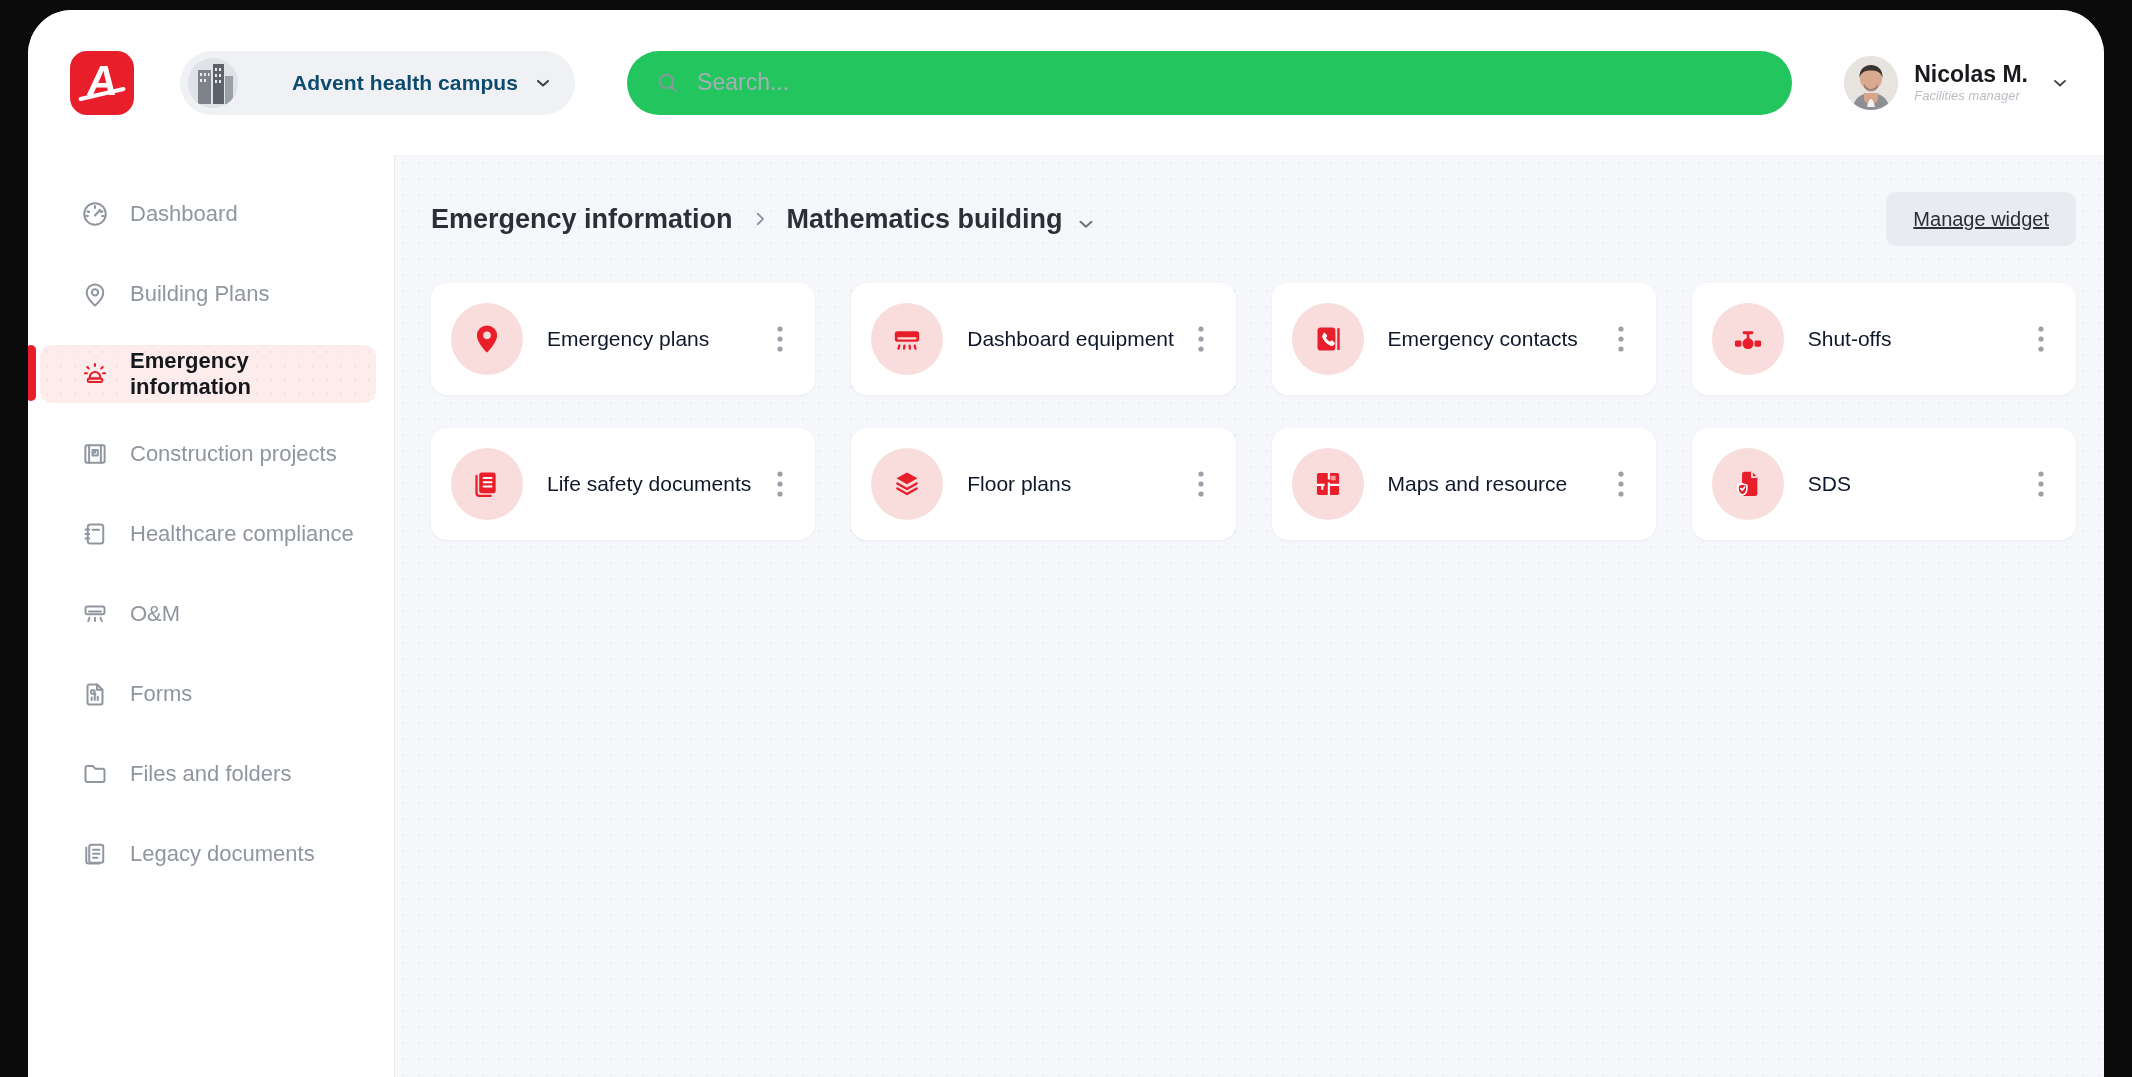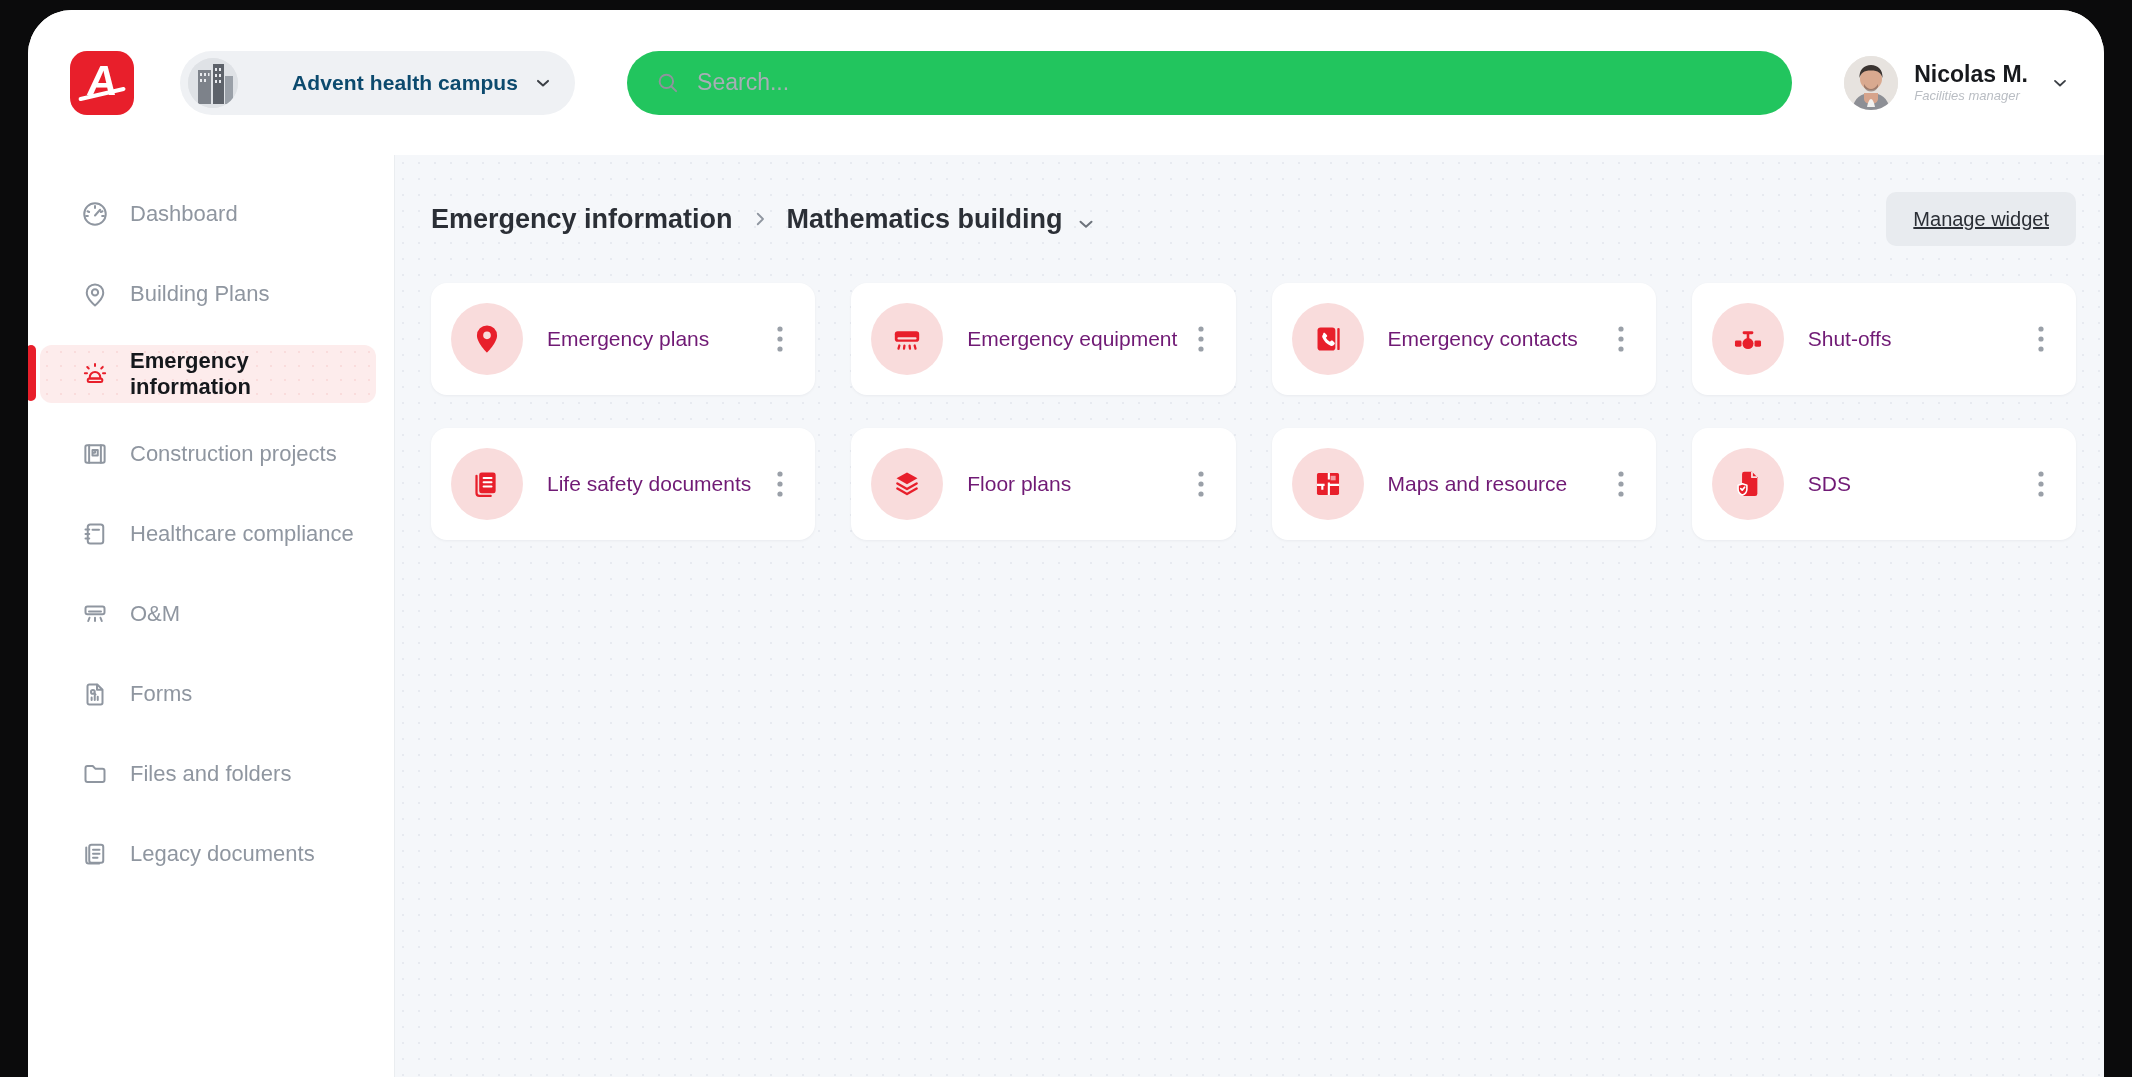--- a/index.html
+++ b/index.html
@@ -128,21 +128,21 @@
     display:flex; align-items:center; padding:0 20px 0 20px;
     box-shadow:0 1px 3px rgba(16,24,40,.05); cursor:pointer;
   }
   .card-icon-circle {
     width:72px; height:72px; border-radius:50%; background:#f9dcdc;
     display:flex; align-items:center; justify-content:center;
     flex:0 0 auto; margin-right:24px;
   }
   .card-icon { width:34px; height:34px; color:#e81f2b; }
   .card-icon svg { width:100%; height:100%; }
-  .card-label { flex:1 1 auto; font-size:21px; color:#701a75; font-weight:500; }
+  .card-label { flex:1 1 auto; font-size:21px; color:#0f172a; font-weight:500; }
   .kebab {
     width:30px; height:44px; border:none; background:transparent; cursor:pointer;
     display:flex; align-items:center; justify-content:center; color:#9aa0a8; flex:0 0 auto;
   }
   .kebab svg { width:6px; height:26px; }
 </style>
 </head>
 <body>
 
 <div class="app-window">
@@ -334,21 +334,21 @@
     </button>
   </div>
           <div class="card">
     <span class="card-icon-circle">
       <span class="card-icon"><svg viewBox="0 0 24 24" fill="currentColor">
                   <rect x="3.4" y="6.6" width="17.2" height="7.4" rx="2"></rect>
                   <path d="M6 11.6h12" stroke="#f9dcdc" stroke-width="1.5" stroke-linecap="round" fill="none"></path>
                   <path d="M6.6 16.6l-.6 2.2M10.2 16.6l-.3 2.2M13.8 16.6l.3 2.2M17.4 16.6l.6 2.2" stroke="currentColor" stroke-width="1.6" stroke-linecap="round" fill="none"></path>
                 </svg></span>
     </span>
-    <span class="card-label">Emergency equipment</span>
+    <span class="card-label">Dashboard equipment</span>
     <button class="kebab">
       <svg viewBox="0 0 6 26" fill="currentColor">
                 <circle cx="3" cy="3" r="2.6"></circle>
                 <circle cx="3" cy="13" r="2.6"></circle>
                 <circle cx="3" cy="23" r="2.6"></circle>
               </svg>
     </button>
   </div>
           <div class="card">
     <span class="card-icon-circle">

